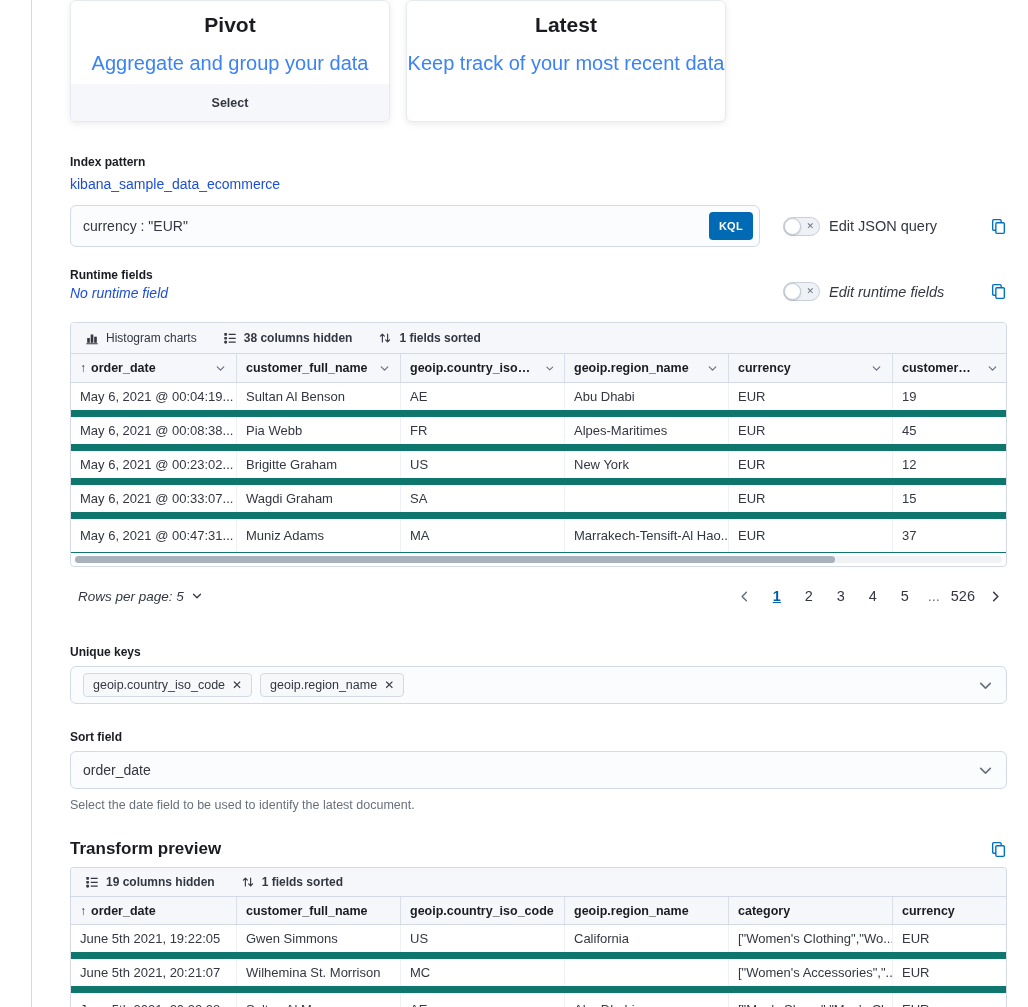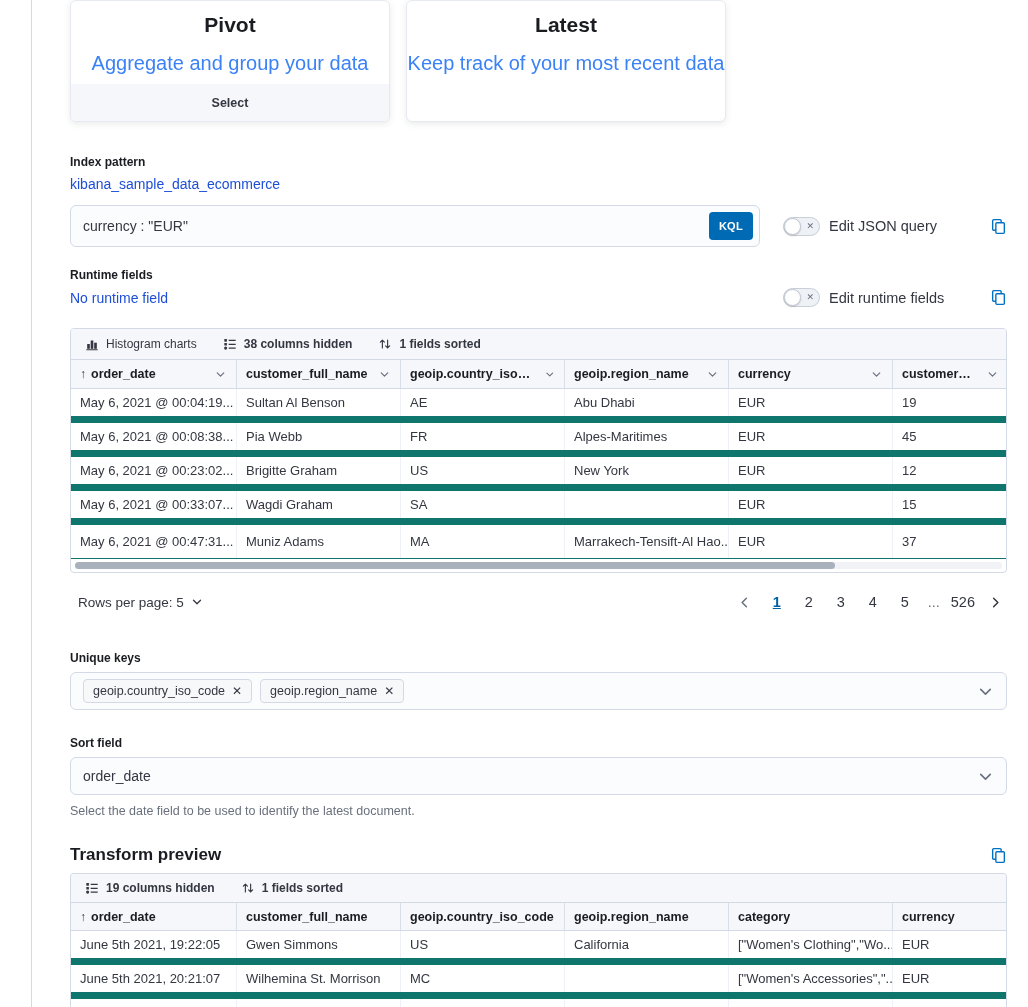--- a/index.html
+++ b/index.html
@@ -55,21 +55,21 @@
   .switch { width:37px; height:19px; border-radius:10px; background:#eef1f6; border:1px solid #c9cfd9;
     display:inline-flex; align-items:center; position:relative; flex:none; cursor:pointer; }
   .switch-thumb { width:17px; height:17px; border-radius:50%; background:#fff; border:1px solid #bfc6d0;
     box-shadow:0 1px 2px rgba(0,0,0,.15); }
   .switch-x { position:absolute; right:5px; font-size:9px; color:#69707d; font-weight:700; line-height:1; }
 
   .copy-icon { flex:none; cursor:pointer; }
 
   
   .lbl-runtime { margin-top:21px; }
-  .runtime-row { margin-top:6px; display:flex; align-items:center; }
+  .runtime-row { display:flex; align-items:flex-end;font-style:italic; }
   .runtime-row .left-col { width:690px; }
 
   
   .grid { margin-top:21px; border:1px solid #d3dae6; border-radius:4px; background:#fff; overflow:hidden; }
   .grid-toolbar { height:31px; background:#f5f7fa; border-bottom:1px solid #d3dae6;
     display:flex; align-items:center; gap:26px; padding:0 14px; }
   .toolbar-btn { display:flex; align-items:center; gap:7px; font-size:12px; color:#343741; cursor:pointer; white-space:nowrap; }
   .toolbar-btn.bold { font-weight:700; }
 
   .grid-header { display:flex; height:29px; background:#f5f7fa; border-bottom:1px solid #d3dae6; }
@@ -89,21 +89,21 @@
   .c0 { width:166px; flex:none; }
   .c1, .c2, .c3, .c4 { width:164px; flex:none; }
   .c5 { width:115px; flex:none; }
 
   .hscrollbar { height:13px; display:flex; align-items:center; padding:0 4px; }
   .hscroll-track { position:relative; width:100%; height:7px; border-radius:4px; background:#f0f2f5; }
   .hscroll-thumb { position:absolute; left:0; top:0; height:7px; width:82%; border-radius:4px; background:#a9b1bc; cursor:pointer; }
 
   
   .pager-row { margin-top:11px; height:36px; display:flex; align-items:center; }
-  .rows-per-page { display:flex; align-items:center; gap:6px; font-size:13.5px; color:#343741; padding-left:8px; cursor:pointer; }
+  .rows-per-page { display:flex; align-items:center; gap:6px; font-size:13.5px; color:#343741; padding-left:8px; cursor:pointer;font-style:italic; }
   .pager-row .grow { flex:1; }
   .pagination { display:flex; align-items:center; gap:8px; font-size:14.5px; }
   .page-num { min-width:24px; height:26px; display:flex; align-items:center; justify-content:center;
     color:#343741; cursor:pointer; }
   .page-num.active { color:#0061a6; font-weight:700; text-decoration:underline; }
   .page-ellipsis { color:#69707d; min-width:18px; text-align:center; }
   .page-chevron { display:flex; align-items:center; justify-content:center; width:24px; height:26px; cursor:pointer; }
 
   
   .lbl-unique { margin-top:31px; }

